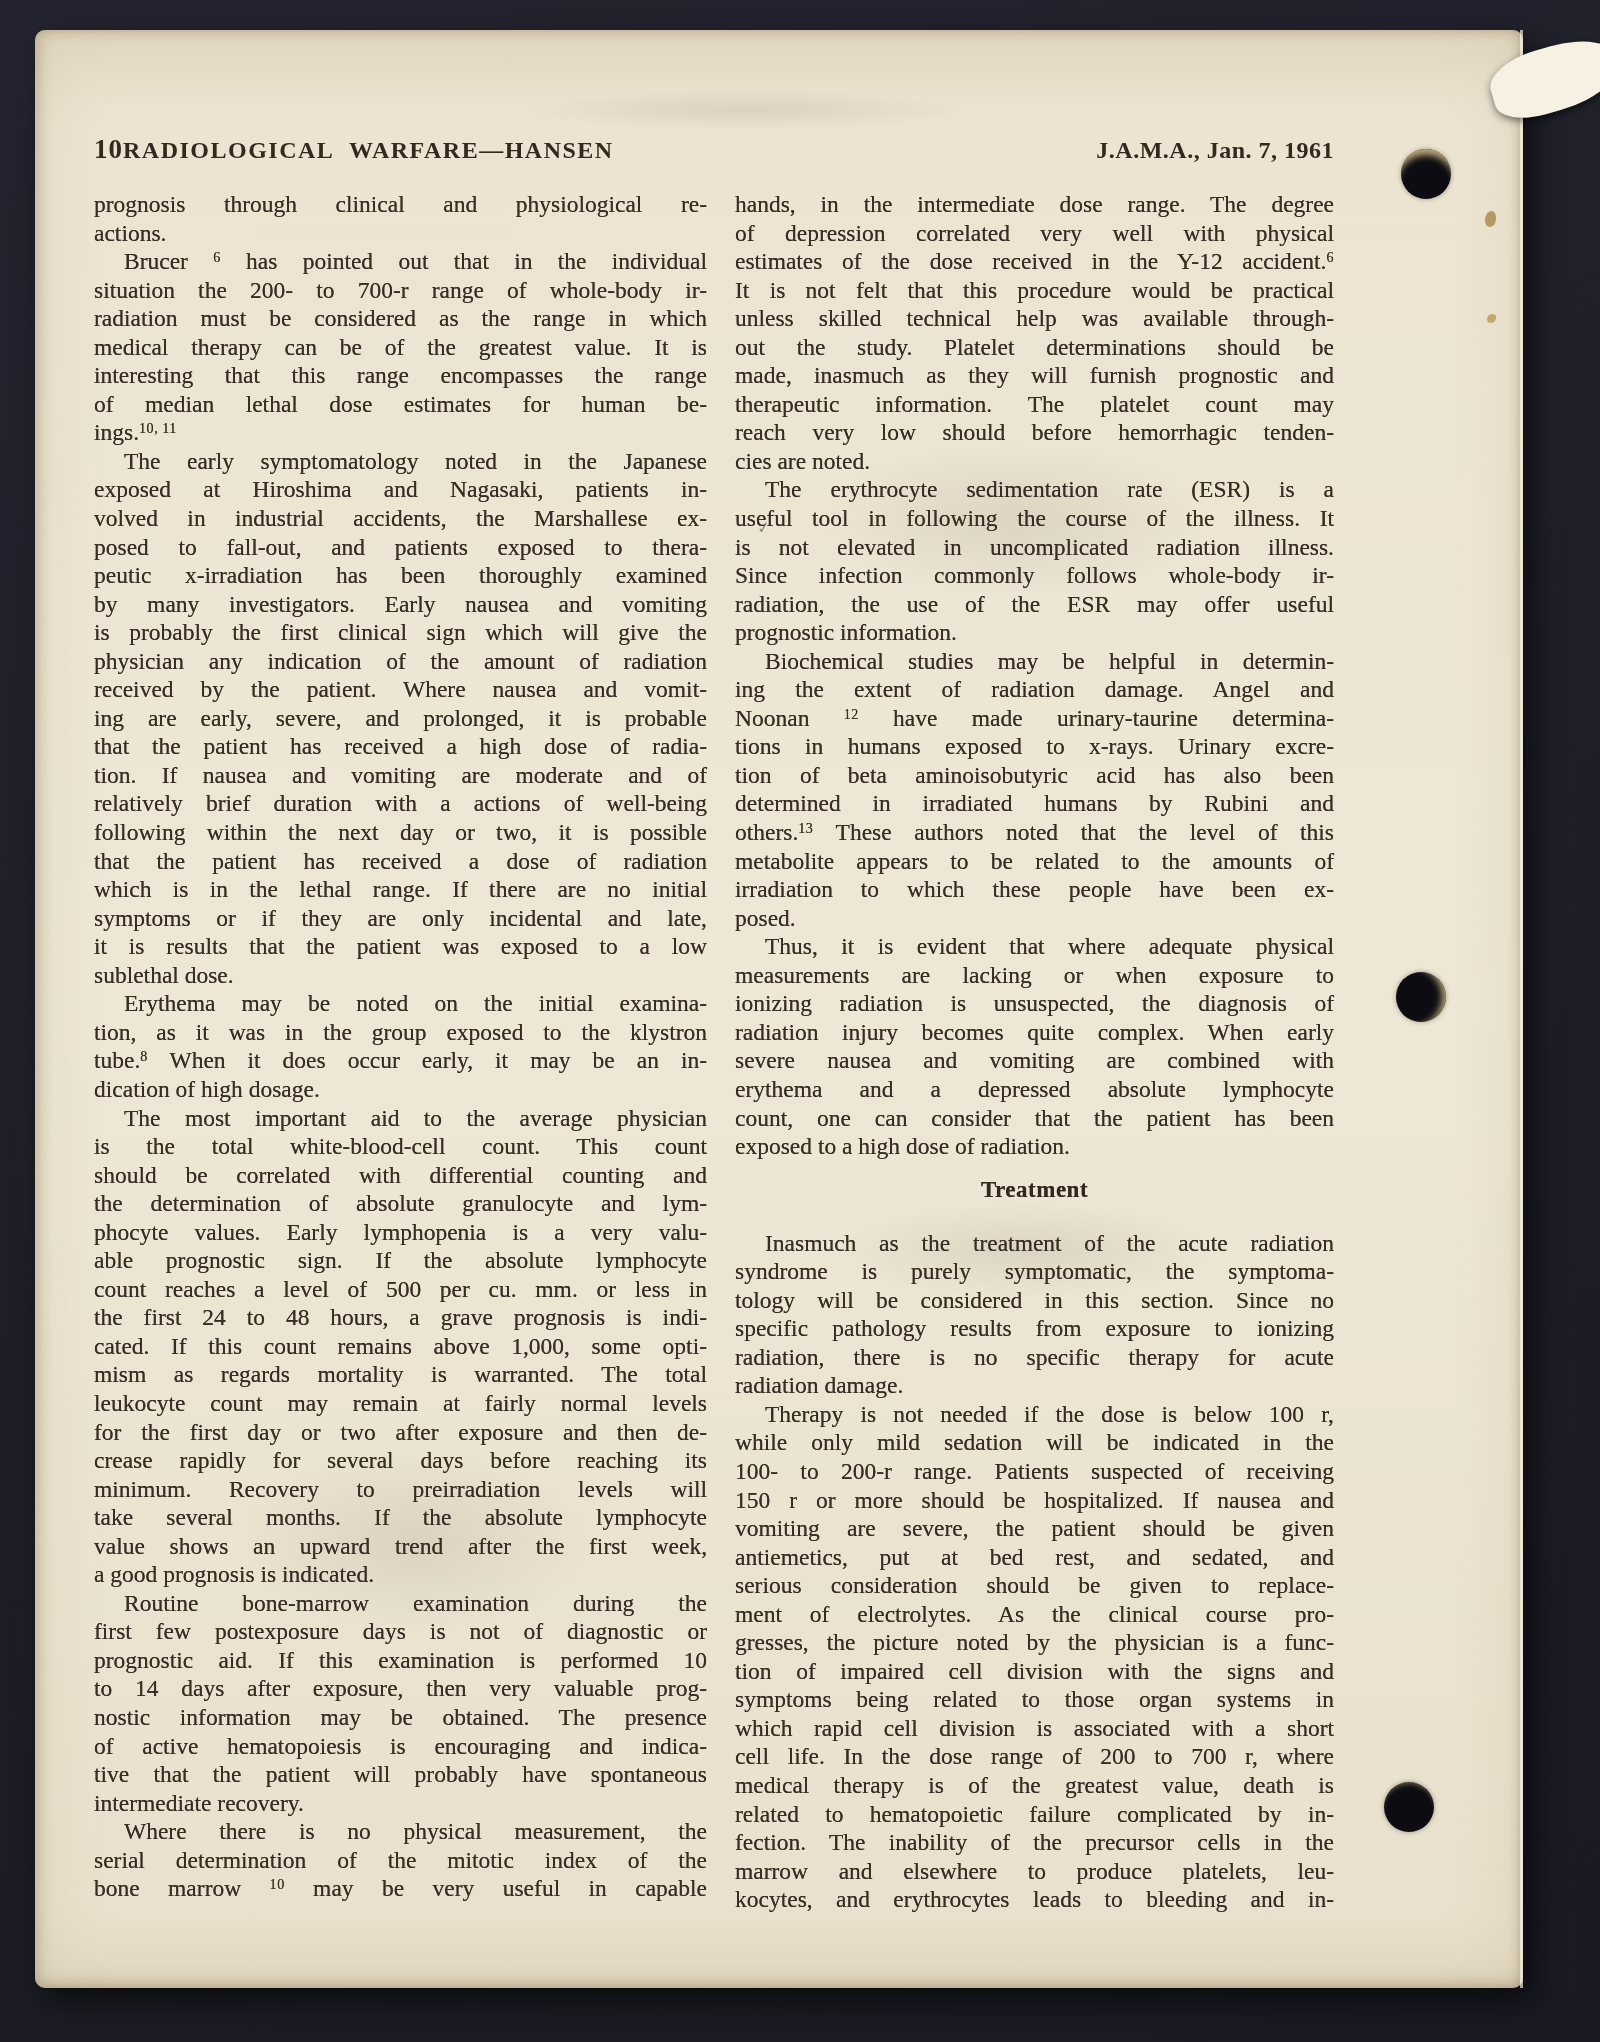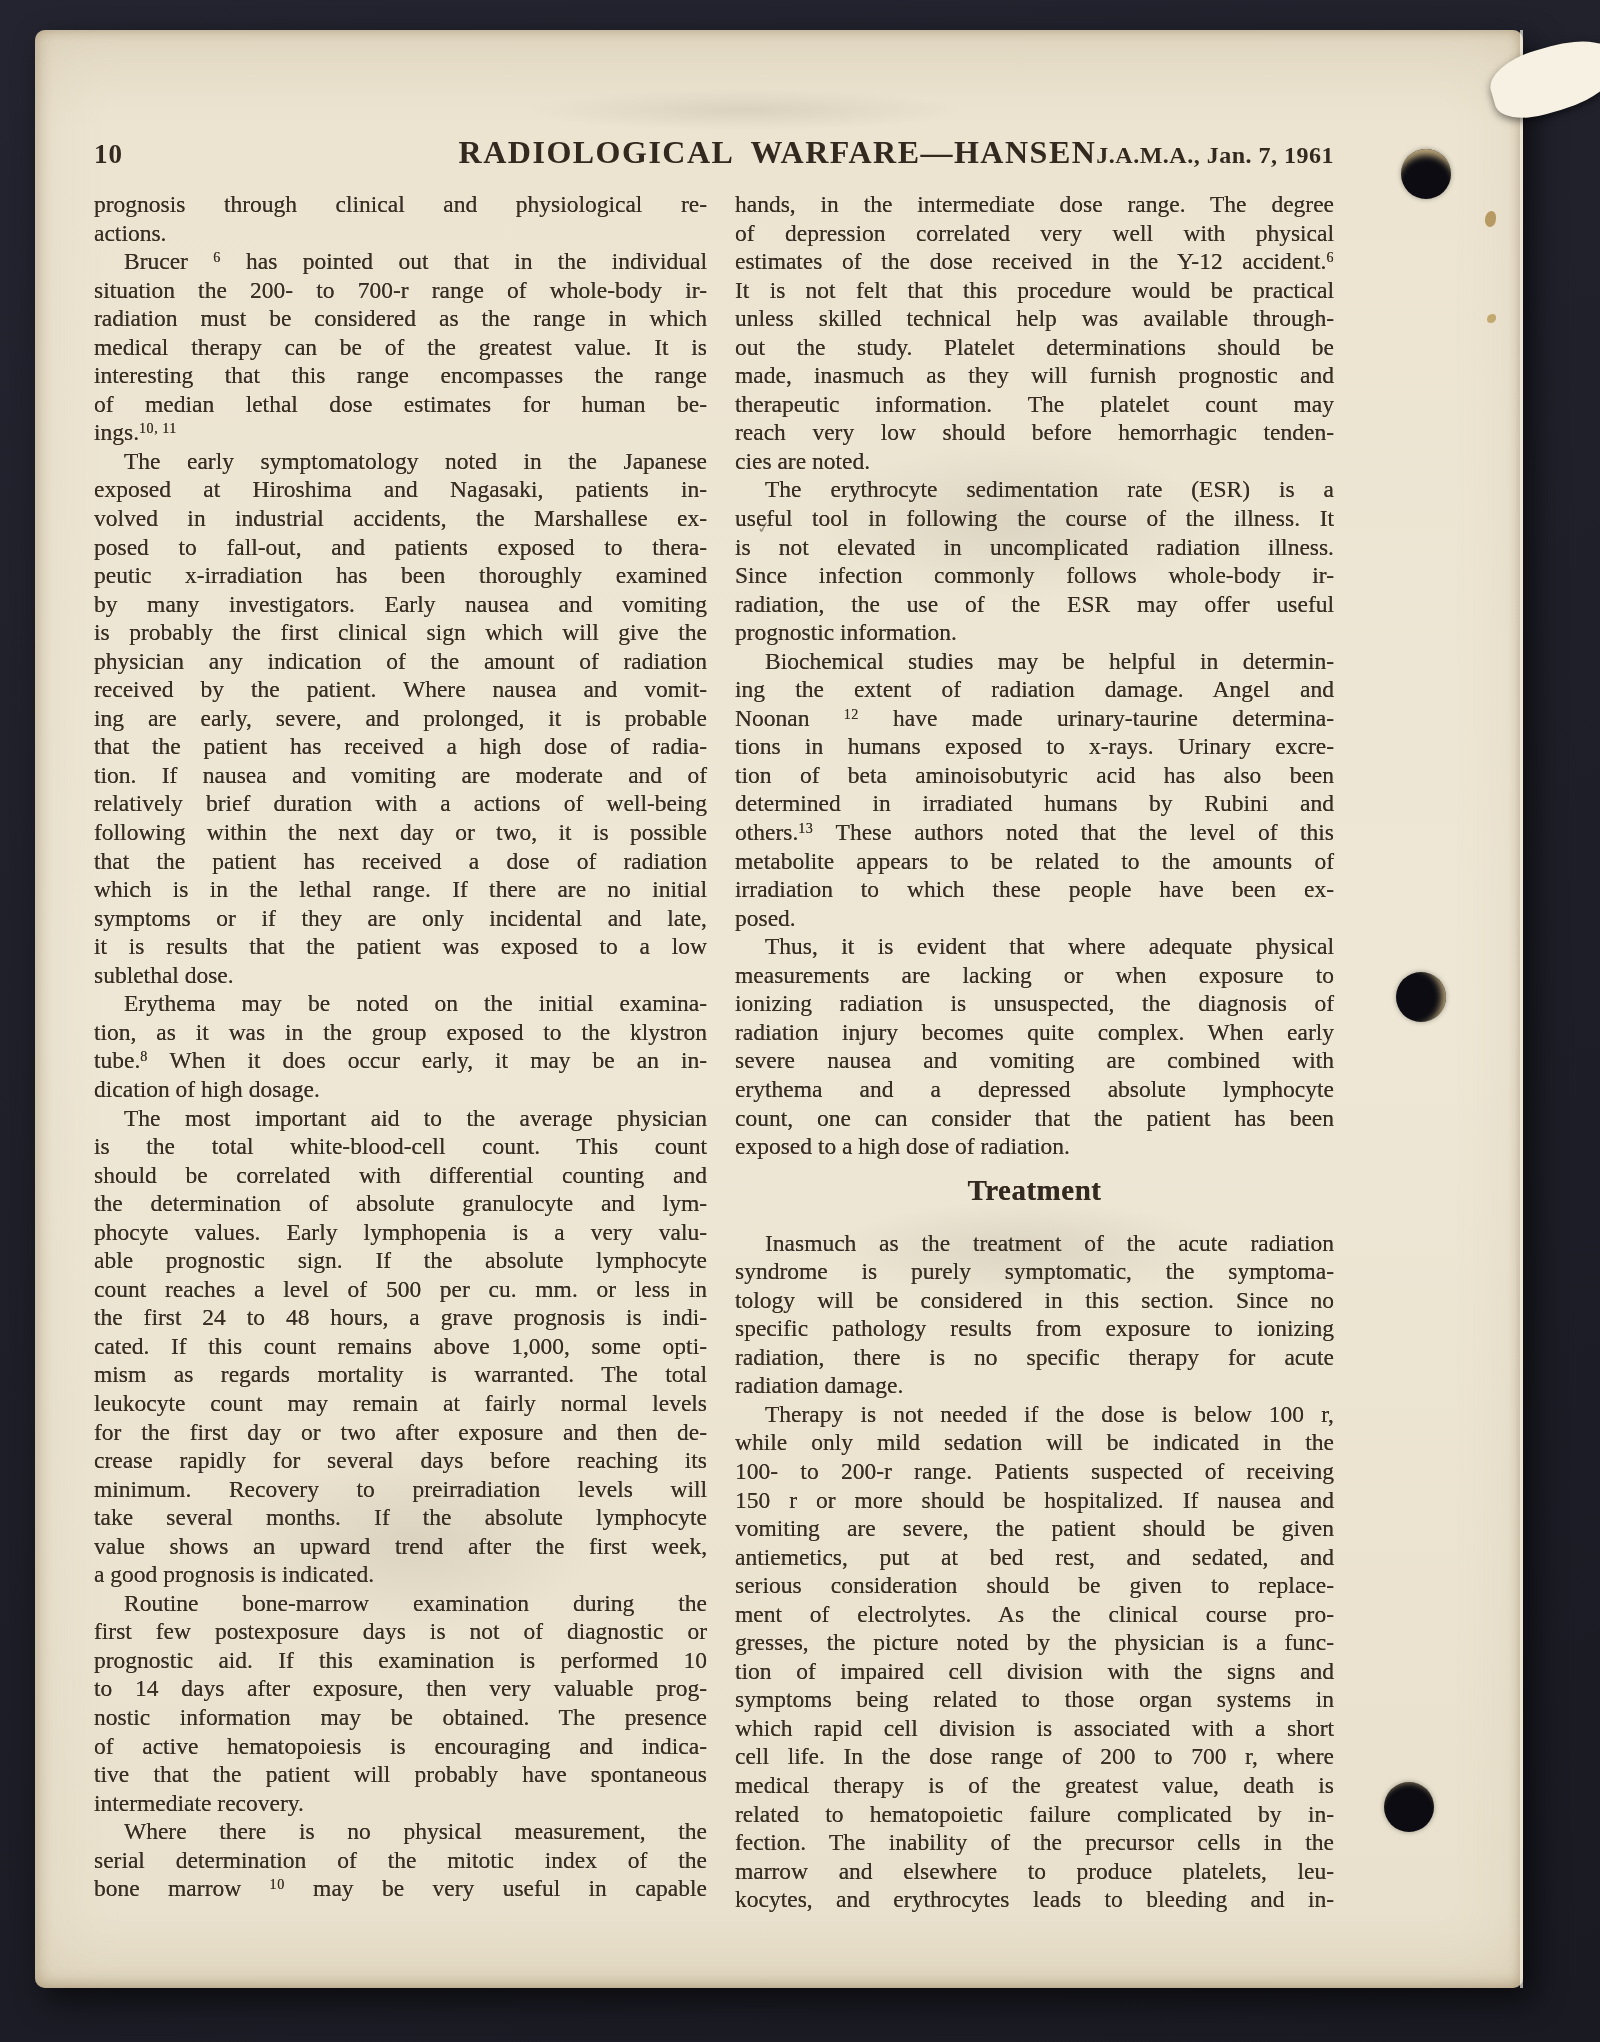--- a/index.html
+++ b/index.html
@@ -22,32 +22,32 @@
   .paper::after{content:"";position:absolute;right:0;top:0;width:3px;height:100%;
          background:rgba(255,252,238,.65);}
   
   .smudge{position:absolute;pointer-events:none;
          background:radial-gradient(closest-side,rgba(118,108,90,.14),rgba(118,108,90,0) 70%);}
   
   .running-header{position:absolute;left:59px;top:104px;width:1240px;
          display:flex;justify-content:space-between;align-items:baseline;
          color:#33291f;font-weight:bold;}
   .page-number{font-size:27px;letter-spacing:1px;}
-  .running-title{font-size:32px;letter-spacing:1.5px;word-spacing:9px;text-align:right;flex:1;}
+  .running-title{font-size:24px;letter-spacing:1.5px;word-spacing:9px;text-align:left;flex:1;}
   .journal-date{font-size:24px;letter-spacing:.5px;}
   
   .column{position:absolute;top:160px;color:#382d23;font-size:23.5px;
          text-shadow:0 0 .4px rgba(56,45,35,.8);}
   .column .line{line-height:28.55px;text-align:justify;text-align-last:justify;}
   .column .line.para-end{text-align-last:left;}
   .column .line.indent{text-indent:30px;}
   .col-left{left:59px;width:613px;}
   .col-right{left:700px;width:599px;}
   sup{font-size:.6em;line-height:0;vertical-align:7px;letter-spacing:.5px;}
-  .treatment-heading{font-size:29px;font-weight:bold;text-align:center;
+  .treatment-heading{font-size:23px;font-weight:bold;text-align:center;
          letter-spacing:.5px;line-height:30px;margin:14px 0 24px 0;color:#33291f;}
   
   .hole{position:absolute;width:50px;height:50px;border-radius:50%;background:#0c0c12;}
   .hole-top{left:1366px;top:119px;
          box-shadow:inset 0 11px 7px -5px rgba(198,176,128,.95),0 0 5px rgba(0,0,0,.35);}
   .hole-middle{left:1361px;top:942px;
          box-shadow:inset -9px 0 7px -5px rgba(198,176,128,.9),0 0 5px rgba(0,0,0,.35);}
   .hole-bottom{left:1349px;top:1752px;
          box-shadow:inset 0 5px 5px -3px rgba(198,176,128,.5),0 0 5px rgba(0,0,0,.35);}
   .speck{position:absolute;background:#b79a63;border-radius:60% 40% 55% 45%;}

